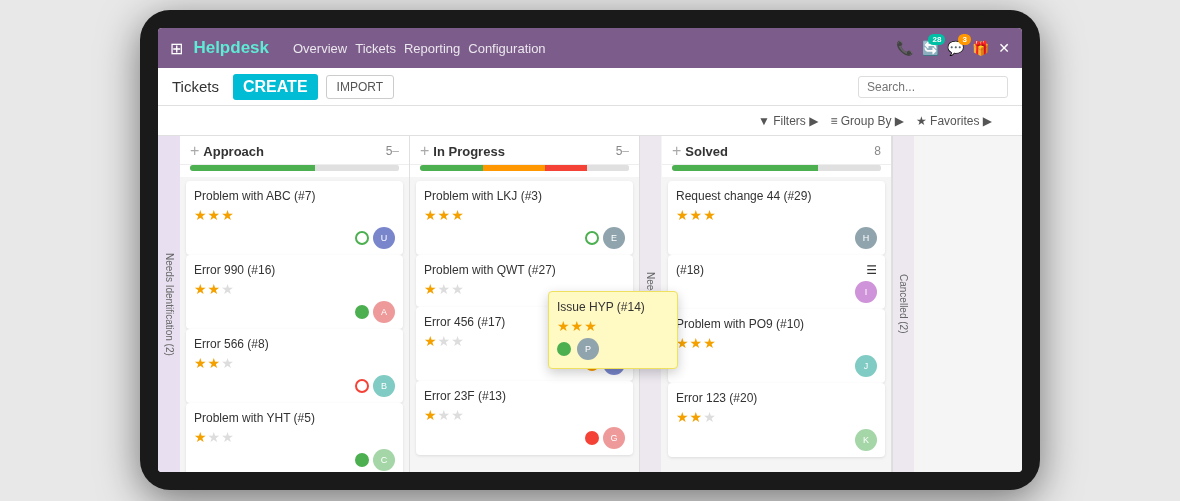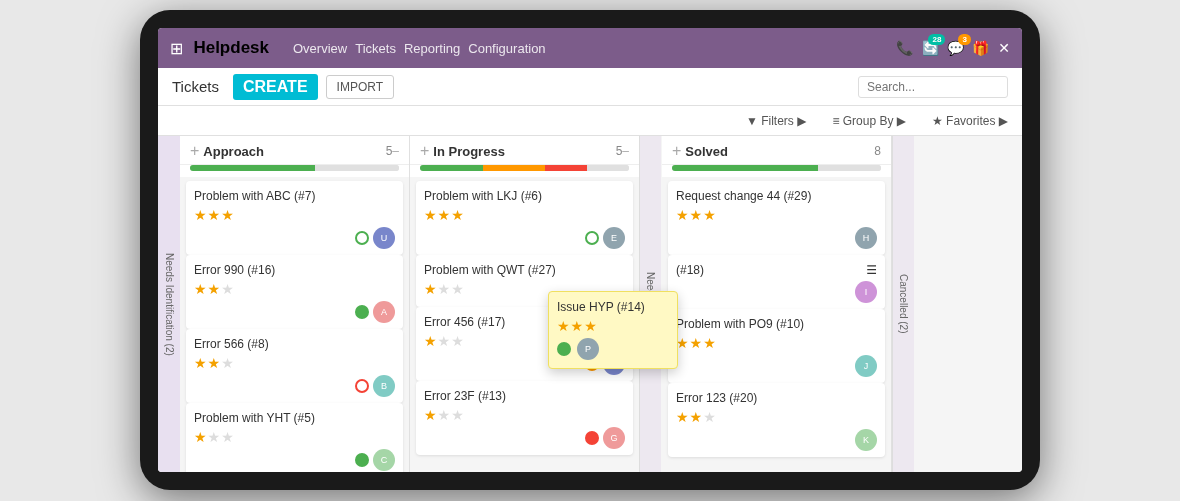--- a/index.html
+++ b/index.html
@@ -57,21 +57,21 @@
       padding: 0 12px;
       flex-shrink: 0;
     }
     .topnav-grid {
       color: white;
       font-size: 16px;
       margin-right: 10px;
       cursor: pointer;
     }
     .topnav-brand {
-      color: #000000;
+      color: #5eead4;
       font-size: 17px;
       font-weight: bold;
       margin-right: 20px;
     }
     .topnav-links {
       display: flex;
       gap: 0;
       flex: 1;
     }
     .topnav-link {
@@ -156,25 +156,25 @@
       color: #aaa;
     }
 
     
     .filter-bar {
       background: white;
       height: 30px;
       display: flex;
       align-items: center;
       justify-content: flex-end;
-      padding: 0 14px;
+      padding: 0 30px;
       border-bottom: 1px solid #e0e0e0;
       font-size: 12px;
       color: #555;
-      gap: 26px;
+      gap: 12px;
       flex-shrink: 0;
     }
     .filter-item {
       cursor: pointer;
       display: flex;
       align-items: center;
       gap: 3px;
     }
 
     
@@ -461,21 +461,21 @@
             <div class="progress-bar-container">
               <div class="progress-seg" style="width:30%;background:#4caf50;"></div>
               <div class="progress-seg" style="width:30%;background:#ff9800;"></div>
               <div class="progress-seg" style="width:20%;background:#f44336;"></div>
               <div class="progress-seg" style="width:20%;background:#e0e0e0;"></div>
             </div>
           </div>
           <div class="col-cards">
 
             <div class="card">
-              <div class="card-title">Problem with LKJ (#6)</div>
+              <div class="card-title">Problem with LKJ (#3)</div>
               <div class="card-stars">
                 <span class="star star-full">★</span>
                 <span class="star star-full">★</span>
                 <span class="star star-full">★</span>
               </div>
               <div class="card-footer">
                 <span class="status-dot dot-green"></span>
                 <div class="avatar" style="background:#90a4ae;">E</div>
               </div>
             </div>

